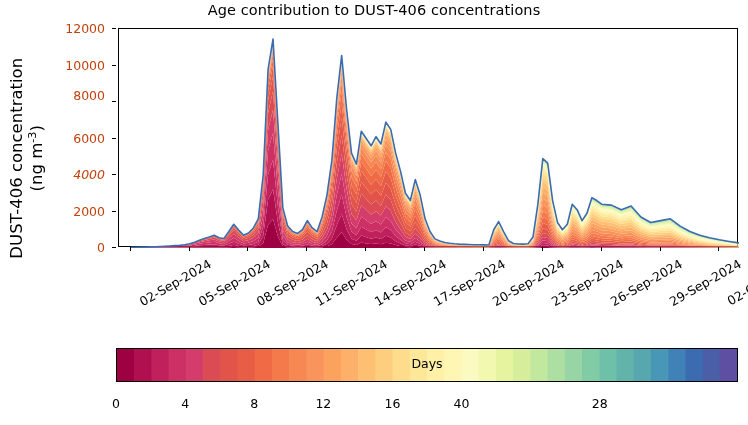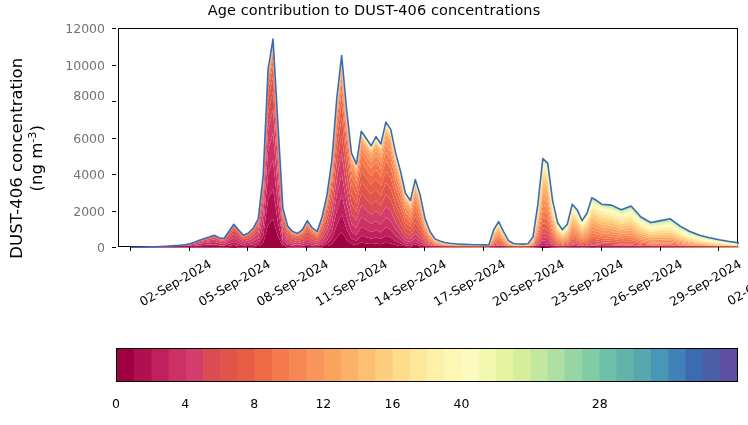--- a/index.html
+++ b/index.html
@@ -13,21 +13,21 @@
   .ylabel{position:absolute;left:-98px;top:138px;width:250px;text-align:center;
           transform:rotate(-90deg);transform-origin:50% 50%;
           font-size:16.5px;line-height:1.18;color:#000;}
   .ylabel .l2{display:block;}
   sup{font-size:.68em;vertical-align:super;}
 
   .plotbox{position:absolute;left:118px;top:28px;width:620px;height:219px;
            border:1.1px solid #000;box-sizing:border-box;background:#fff;}
   #chartsvg{position:absolute;left:0;top:0;width:620px;height:219px;display:block;}
   .ytickwrap{position:absolute;left:0;top:0;width:113px;height:425px;}
-  .ytl{position:absolute;right:8px;font-size:12.5px;color:#737373;
+  .ytl{position:absolute;right:8px;font-size:12.5px;color:#c2410c;
        text-align:right;white-space:nowrap;transform:translateY(-50%);}
   .ytmark{position:absolute;left:112px;width:4px;height:1px;background:#000;}
 
   .xtmark{position:absolute;top:247px;width:1px;height:4px;background:#000;}
   .xtl{position:absolute;font-size:12.5px;color:#000;white-space:nowrap;
        transform:rotate(-30deg);transform-origin:100% 0%;}
 
   .cbwrap{position:absolute;left:116px;top:348px;width:622px;height:34px;}
   #cbsvg{position:absolute;left:0;top:0;width:622px;height:34px;display:block;
          border:1.1px solid #000;box-sizing:border-box;}
@@ -44,21 +44,21 @@
   <div class="title">Age contribution to DUST-406 concentrations</div>
 
   <div class="ylabel">
     <span>DUST-406 concentration</span>
     <span class="l2"><span>(ng m</span><sup>-3</sup><span>)</span></span>
   </div>
 
   <div class="ytickwrap" id="ytickwrap">
       <div class="ytl" style="top: 247px;">0</div>
       <div class="ytl" style="top: 210.5px;">2000</div>
-      <div class="ytl" style="top: 174px;">4000</div>
+      <div class="ytl" style="top: 174px; font-style: italic;">4000</div>
       <div class="ytl" style="top: 137.5px; text-align: center;">6000</div>
       <div class="ytl" style="top: 95px;">8000</div>
       <div class="ytl" style="top: 64.5px;">10000</div>
       <div class="ytl" style="top: 28px;">12000</div>
     </div>
   <div id="xtickwrap"></div>
 
   <div class="plotbox">
     <svg id="chartsvg" viewBox="0 0 620 219" preserveAspectRatio="none">
         <path d="M 11.77 219.00 L 11.77 218.89 L 16.68 218.89 L 21.58 218.89 L 26.49 218.89 L 31.39 218.89 L 36.30 218.89 L 41.20 218.88 L 46.11 218.87 L 51.01 218.86 L 55.92 218.85 L 60.82 218.84 L 65.73 218.82 L 70.63 218.78 L 75.54 218.70 L 80.44 218.60 L 85.35 218.53 L 90.25 218.48 L 95.16 218.40 L 100.06 218.58 L 104.97 218.64 L 109.87 218.30 L 114.78 217.90 L 119.68 218.30 L 124.59 218.58 L 129.49 218.51 L 134.40 218.30 L 139.30 217.85 L 144.21 213.93 L 149.11 195.77 L 154.02 190.28 L 158.92 207.52 L 163.83 217.51 L 168.73 218.44 L 173.64 218.64 L 178.54 218.70 L 183.45 218.61 L 188.35 218.34 L 193.26 218.59 L 198.16 218.70 L 203.07 218.29 L 207.97 217.38 L 212.88 215.12 L 217.78 208.72 L 222.69 203.18 L 227.59 210.69 L 232.50 215.11 L 237.41 216.02 L 242.31 213.60 L 247.22 214.39 L 252.12 215.09 L 257.03 214.55 L 261.93 215.22 L 266.84 213.70 L 271.74 214.43 L 276.65 216.12 L 281.55 217.13 L 286.46 218.00 L 291.36 218.24 L 296.27 217.61 L 301.17 218.14 L 306.08 218.67 L 310.98 218.85 L 315.89 218.93 L 320.79 218.95 L 325.70 218.96 L 330.60 218.97 L 335.51 218.97 L 340.41 218.98 L 345.32 218.98 L 350.22 218.98 L 355.13 218.98 L 360.03 218.98 L 364.94 218.98 L 369.84 218.98 L 374.75 218.87 L 379.65 218.80 L 384.56 218.89 L 389.46 218.96 L 394.37 218.98 L 399.27 218.98 L 404.18 218.98 L 409.08 218.98 L 413.99 218.94 L 418.89 218.64 L 423.80 217.82 L 428.70 217.95 L 433.61 218.62 L 438.51 218.85 L 443.42 218.90 L 448.32 218.87 L 453.23 218.68 L 458.13 218.75 L 463.04 218.85 L 467.94 218.79 L 472.85 218.64 L 477.75 218.67 L 482.66 218.72 L 492.47 218.73 L 502.28 218.78 L 512.09 218.76 L 521.90 218.85 L 531.71 218.89 L 541.52 218.88 L 551.33 218.87 L 561.14 218.91 L 570.95 218.94 L 580.76 218.96 L 590.57 218.97 L 600.38 218.97 L 610.19 218.98 L 620.00 218.99 L 620.00 219.00 L 610.19 219.00 L 600.38 219.00 L 590.57 219.00 L 580.76 219.00 L 570.95 219.00 L 561.14 219.00 L 551.33 219.00 L 541.52 219.00 L 531.71 219.00 L 521.90 219.00 L 512.09 219.00 L 502.28 219.00 L 492.47 219.00 L 482.66 219.00 L 477.75 219.00 L 472.85 219.00 L 467.94 219.00 L 463.04 219.00 L 458.13 219.00 L 453.23 219.00 L 448.32 219.00 L 443.42 219.00 L 438.51 219.00 L 433.61 219.00 L 428.70 219.00 L 423.80 219.00 L 418.89 219.00 L 413.99 219.00 L 409.08 219.00 L 404.18 219.00 L 399.27 219.00 L 394.37 219.00 L 389.46 219.00 L 384.56 219.00 L 379.65 219.00 L 374.75 219.00 L 369.84 219.00 L 364.94 219.00 L 360.03 219.00 L 355.13 219.00 L 350.22 219.00 L 345.32 219.00 L 340.41 219.00 L 335.51 219.00 L 330.60 219.00 L 325.70 219.00 L 320.79 219.00 L 315.89 219.00 L 310.98 219.00 L 306.08 219.00 L 301.17 219.00 L 296.27 219.00 L 291.36 219.00 L 286.46 219.00 L 281.55 219.00 L 276.65 219.00 L 271.74 219.00 L 266.84 219.00 L 261.93 219.00 L 257.03 219.00 L 252.12 219.00 L 247.22 219.00 L 242.31 219.00 L 237.41 219.00 L 232.50 219.00 L 227.59 219.00 L 222.69 219.00 L 217.78 219.00 L 212.88 219.00 L 207.97 219.00 L 203.07 219.00 L 198.16 219.00 L 193.26 219.00 L 188.35 219.00 L 183.45 219.00 L 178.54 219.00 L 173.64 219.00 L 168.73 219.00 L 163.83 219.00 L 158.92 219.00 L 154.02 219.00 L 149.11 219.00 L 144.21 219.00 L 139.30 219.00 L 134.40 219.00 L 129.49 219.00 L 124.59 219.00 L 119.68 219.00 L 114.78 219.00 L 109.87 219.00 L 104.97 219.00 L 100.06 219.00 L 95.16 219.00 L 90.25 219.00 L 85.35 219.00 L 80.44 219.00 L 75.54 219.00 L 70.63 219.00 L 65.73 219.00 L 60.82 219.00 L 55.92 219.00 L 51.01 219.00 L 46.11 219.00 L 41.20 219.00 L 36.30 219.00 L 31.39 219.00 L 26.49 219.00 L 21.58 219.00 L 16.68 219.00 L 11.77 219.00 Z" fill="#9E0142" stroke="none" shape-rendering="geometricPrecision"></path>
@@ -128,20 +128,21 @@
         <rect x="483.78" y="0" width="17.88" height="34" fill="#6FC0A9"></rect>
         <rect x="501.06" y="0" width="17.88" height="34" fill="#62B4AB"></rect>
         <rect x="518.33" y="0" width="17.88" height="34" fill="#56A7AE"></rect>
         <rect x="535.61" y="0" width="17.88" height="34" fill="#4997B7"></rect>
         <rect x="552.89" y="0" width="17.88" height="34" fill="#4081B7"></rect>
         <rect x="570.17" y="0" width="17.88" height="34" fill="#3B6BB0"></rect>
         <rect x="587.44" y="0" width="17.88" height="34" fill="#4B5FA8"></rect>
         <rect x="604.72" y="0" width="17.88" height="34" fill="#5E4FA2"></rect>
       </svg>
   </div>
+  <div class="cblabel">Days</div>
   <div id="cbticks">
       <div class="cbtl" style="left: 116px;">0</div>
       <div class="cbtl" style="left: 185.111px;">4</div>
       <div class="cbtl" style="left: 254.222px;">8</div>
       <div class="cbtl" style="left: 323.333px;">12</div>
       <div class="cbtl" style="left: 392.444px;">16</div>
       <div class="cbtl" style="left: 461.556px;">40</div>
       <div class="cbtl" style="left: 530.667px; margin-top: 40px;">24</div>
       <div class="cbtl" style="left: 599.778px;">28</div>
     </div>

